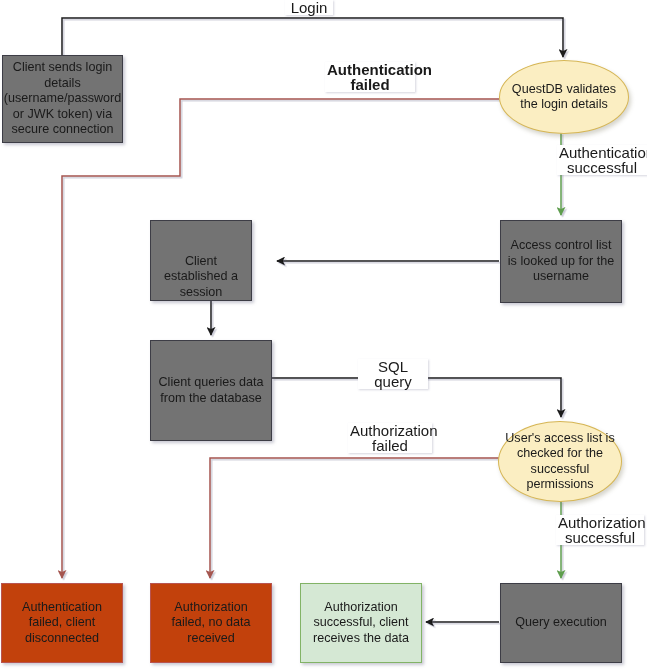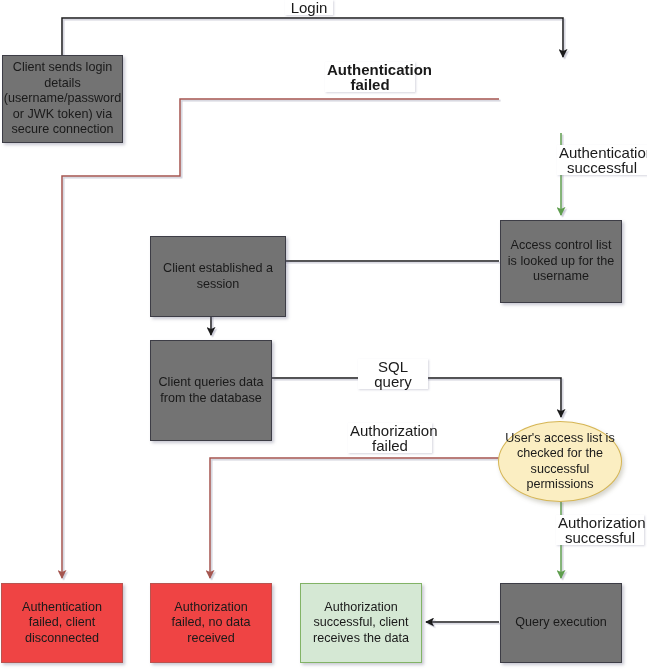--- a/index.html
+++ b/index.html
@@ -43,21 +43,21 @@
     background: #737373;
     border: 1.2px solid #3d3d46;
   }
   .node.ellipse {
     background: #fbeec2;
     border: 1.2px solid #d6b656;
     border-radius: 50%;
     box-shadow: 2px 3px 4px rgba(120, 115, 90, 0.30);
   }
   .node.pink {
-    background: #ef4444;
+    background: #c2410c;
     border: 1.2px solid #b85450;
   }
   .node.green {
     background: #d5e8d4;
     border: 1.2px solid #82b366;
   }
   .edge-label {
     position: absolute;
     background: #ffffff;
     font-size: 15px;
@@ -109,26 +109,29 @@
       <path d="M 561,501 L 561,578" fill="none" stroke="#5f9e4e" stroke-width="1.5" marker-end="url(#arrow-green)"></path>
 
       <path d="M 499,622 L 426,622" fill="none" stroke="#1a1a1a" stroke-width="1.5" marker-end="url(#arrow-dark)"></path>
     </g>
   </svg>
 
   <div class="node rect" style="left:2px; top:55px; width:121px; height:88px;">
     <span class="label">Client sends login details (username/password or JWK token) via secure connection</span>
   </div>
 
+  <div class="node ellipse" style="left:499px; top:60px; width:130px; height:74px;">
+    <span class="label">QuestDB validates the login details</span>
+  </div>
 
   <div class="node rect" style="left:500px; top:220px; width:122px; height:83px;">
     <span class="label">Access control list is looked up for the username</span>
   </div>
 
-  <div class="node rect" style="left:150px; top:236px; width:136px; height:81px;">
+  <div class="node rect" style="left:150px; top:220px; width:102px; height:81px;align-items:flex-end;">
     <span class="label">Client established a session</span>
   </div>
 
   <div class="node rect" style="left:150px; top:340px; width:122px; height:101px;">
     <span class="label">Client queries data from the database</span>
   </div>
 
   <div class="node ellipse" style="left:498px; top:421px; width:124px; height:81px;">
     <span class="label">User's access list is checked for the successful permissions</span>
   </div>

